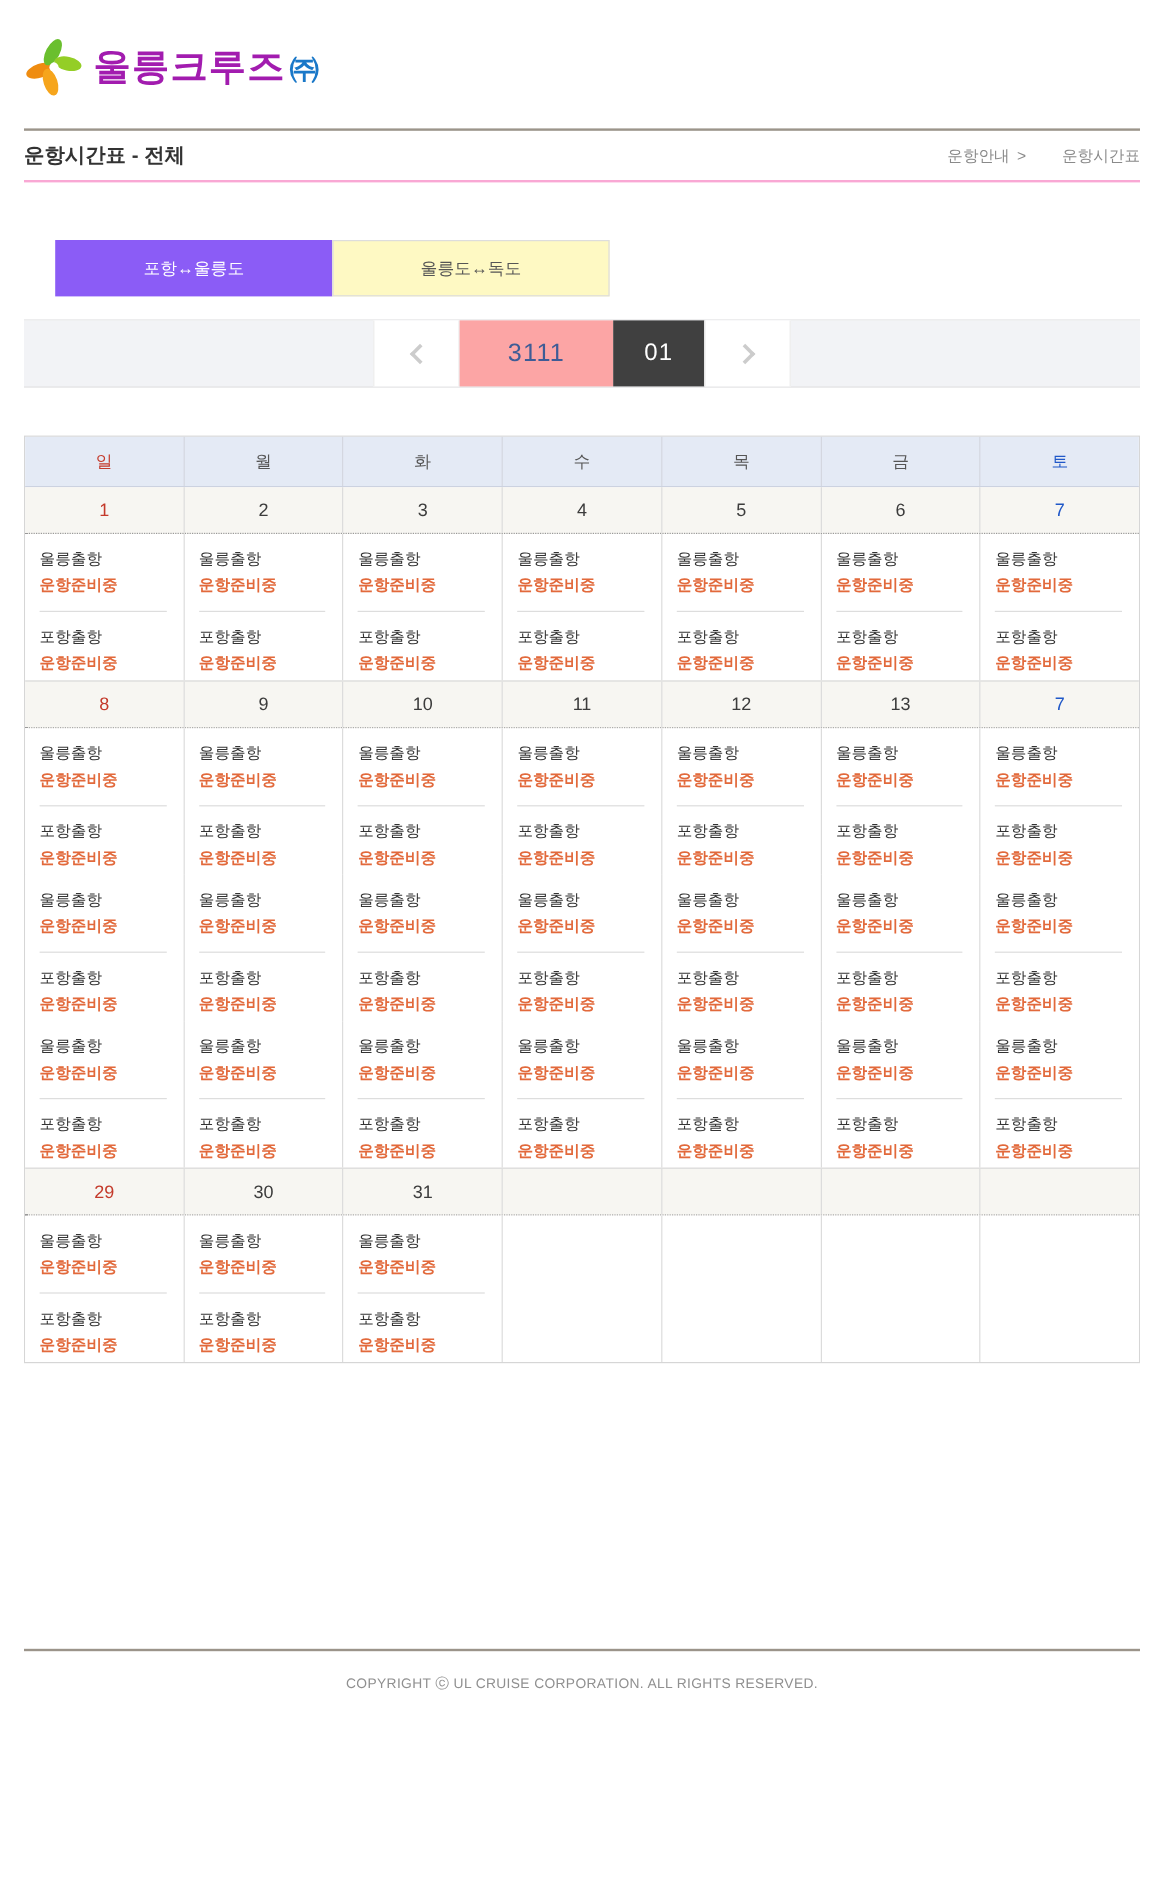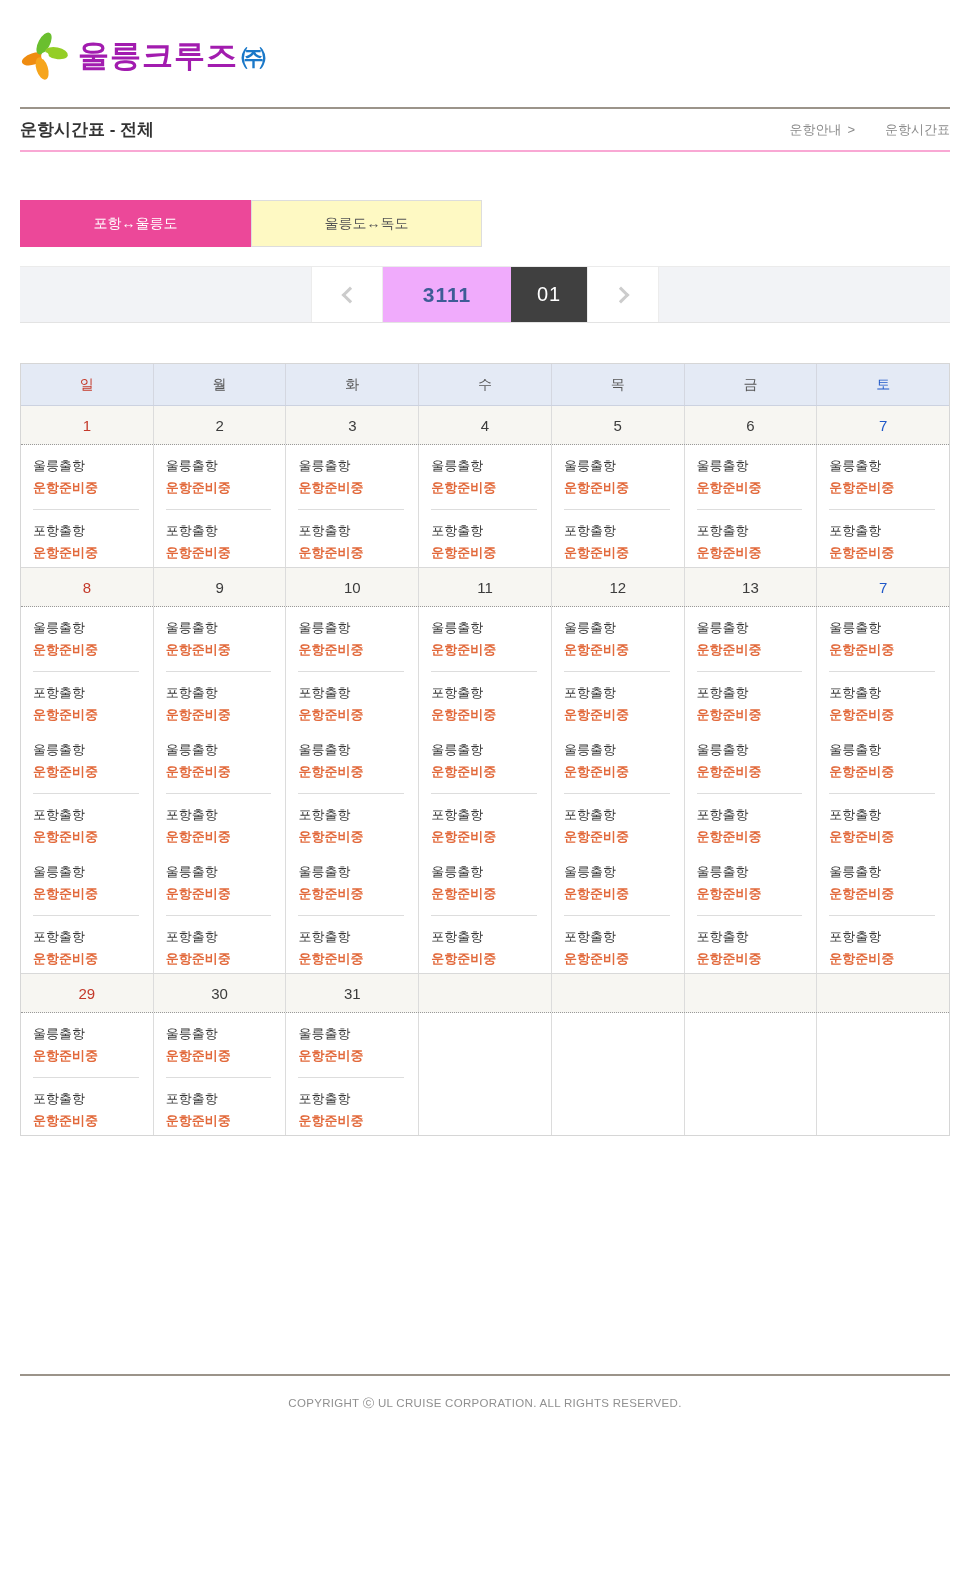--- a/index.html
+++ b/index.html
@@ -36,35 +36,35 @@
   .breadcrumb .sep { margin: 0 4px 0 6px; }
   .breadcrumb .gap { width: 26px; display: inline-block; }
 
   
   .tabs { margin: 48px 20px 0 20px; display: flex; }
   .tab {
     width: 231px; height: 47px;
     display: flex; align-items: center; justify-content: center;
     font-size: 14px; cursor: pointer;
   }
-  .tab.active { background: #ec4899; color: #fff; }
+  .tab.active { background: #8b5cf6; color: #fff; margin-left: 26px; }
   .tab.inactive { background: #fef9c3; color: #555; border: 1px solid #ddd; }
 
   
   .month-nav {
     margin: 19px 20px 0 20px;
     height: 57px;
     background: #f2f3f6;
     border-top: 1px solid #ebebeb;
     border-bottom: 1px solid #e3e3e3;
     display: flex; justify-content: center;
   }
   .nav-seg { height: 100%; display: flex; align-items: center; justify-content: center; }
   .nav-btn { width: 72px; background: #fff; border-left: 1px solid #ececec; border-right: 1px solid #ececec; cursor: pointer; }
-  .nav-year { width: 128px; background: #f0abfc; color: #3e5c96; font-size: 21px; letter-spacing: 1px; font-weight: bold; }
+  .nav-year { width: 128px; background: #fca5a5; color: #3e5c96; font-size: 21px; letter-spacing: 1px; }
   .nav-month { width: 76px; background: #404040; color: #fff; font-size: 20px; letter-spacing: 1px; }
   .chev { width: 12px; height: 12px; border-top: 3px solid #ccc; border-right: 3px solid #ccc; display: inline-block; }
   .chev.left  { transform: rotate(225deg); margin-left: 5px; }
   .chev.right { transform: rotate(45deg);  margin-right: 5px; }
 
   
   .calendar {
     margin: 40px 20px 0 20px;
     border: 1px solid #d6d6d6;
   }

